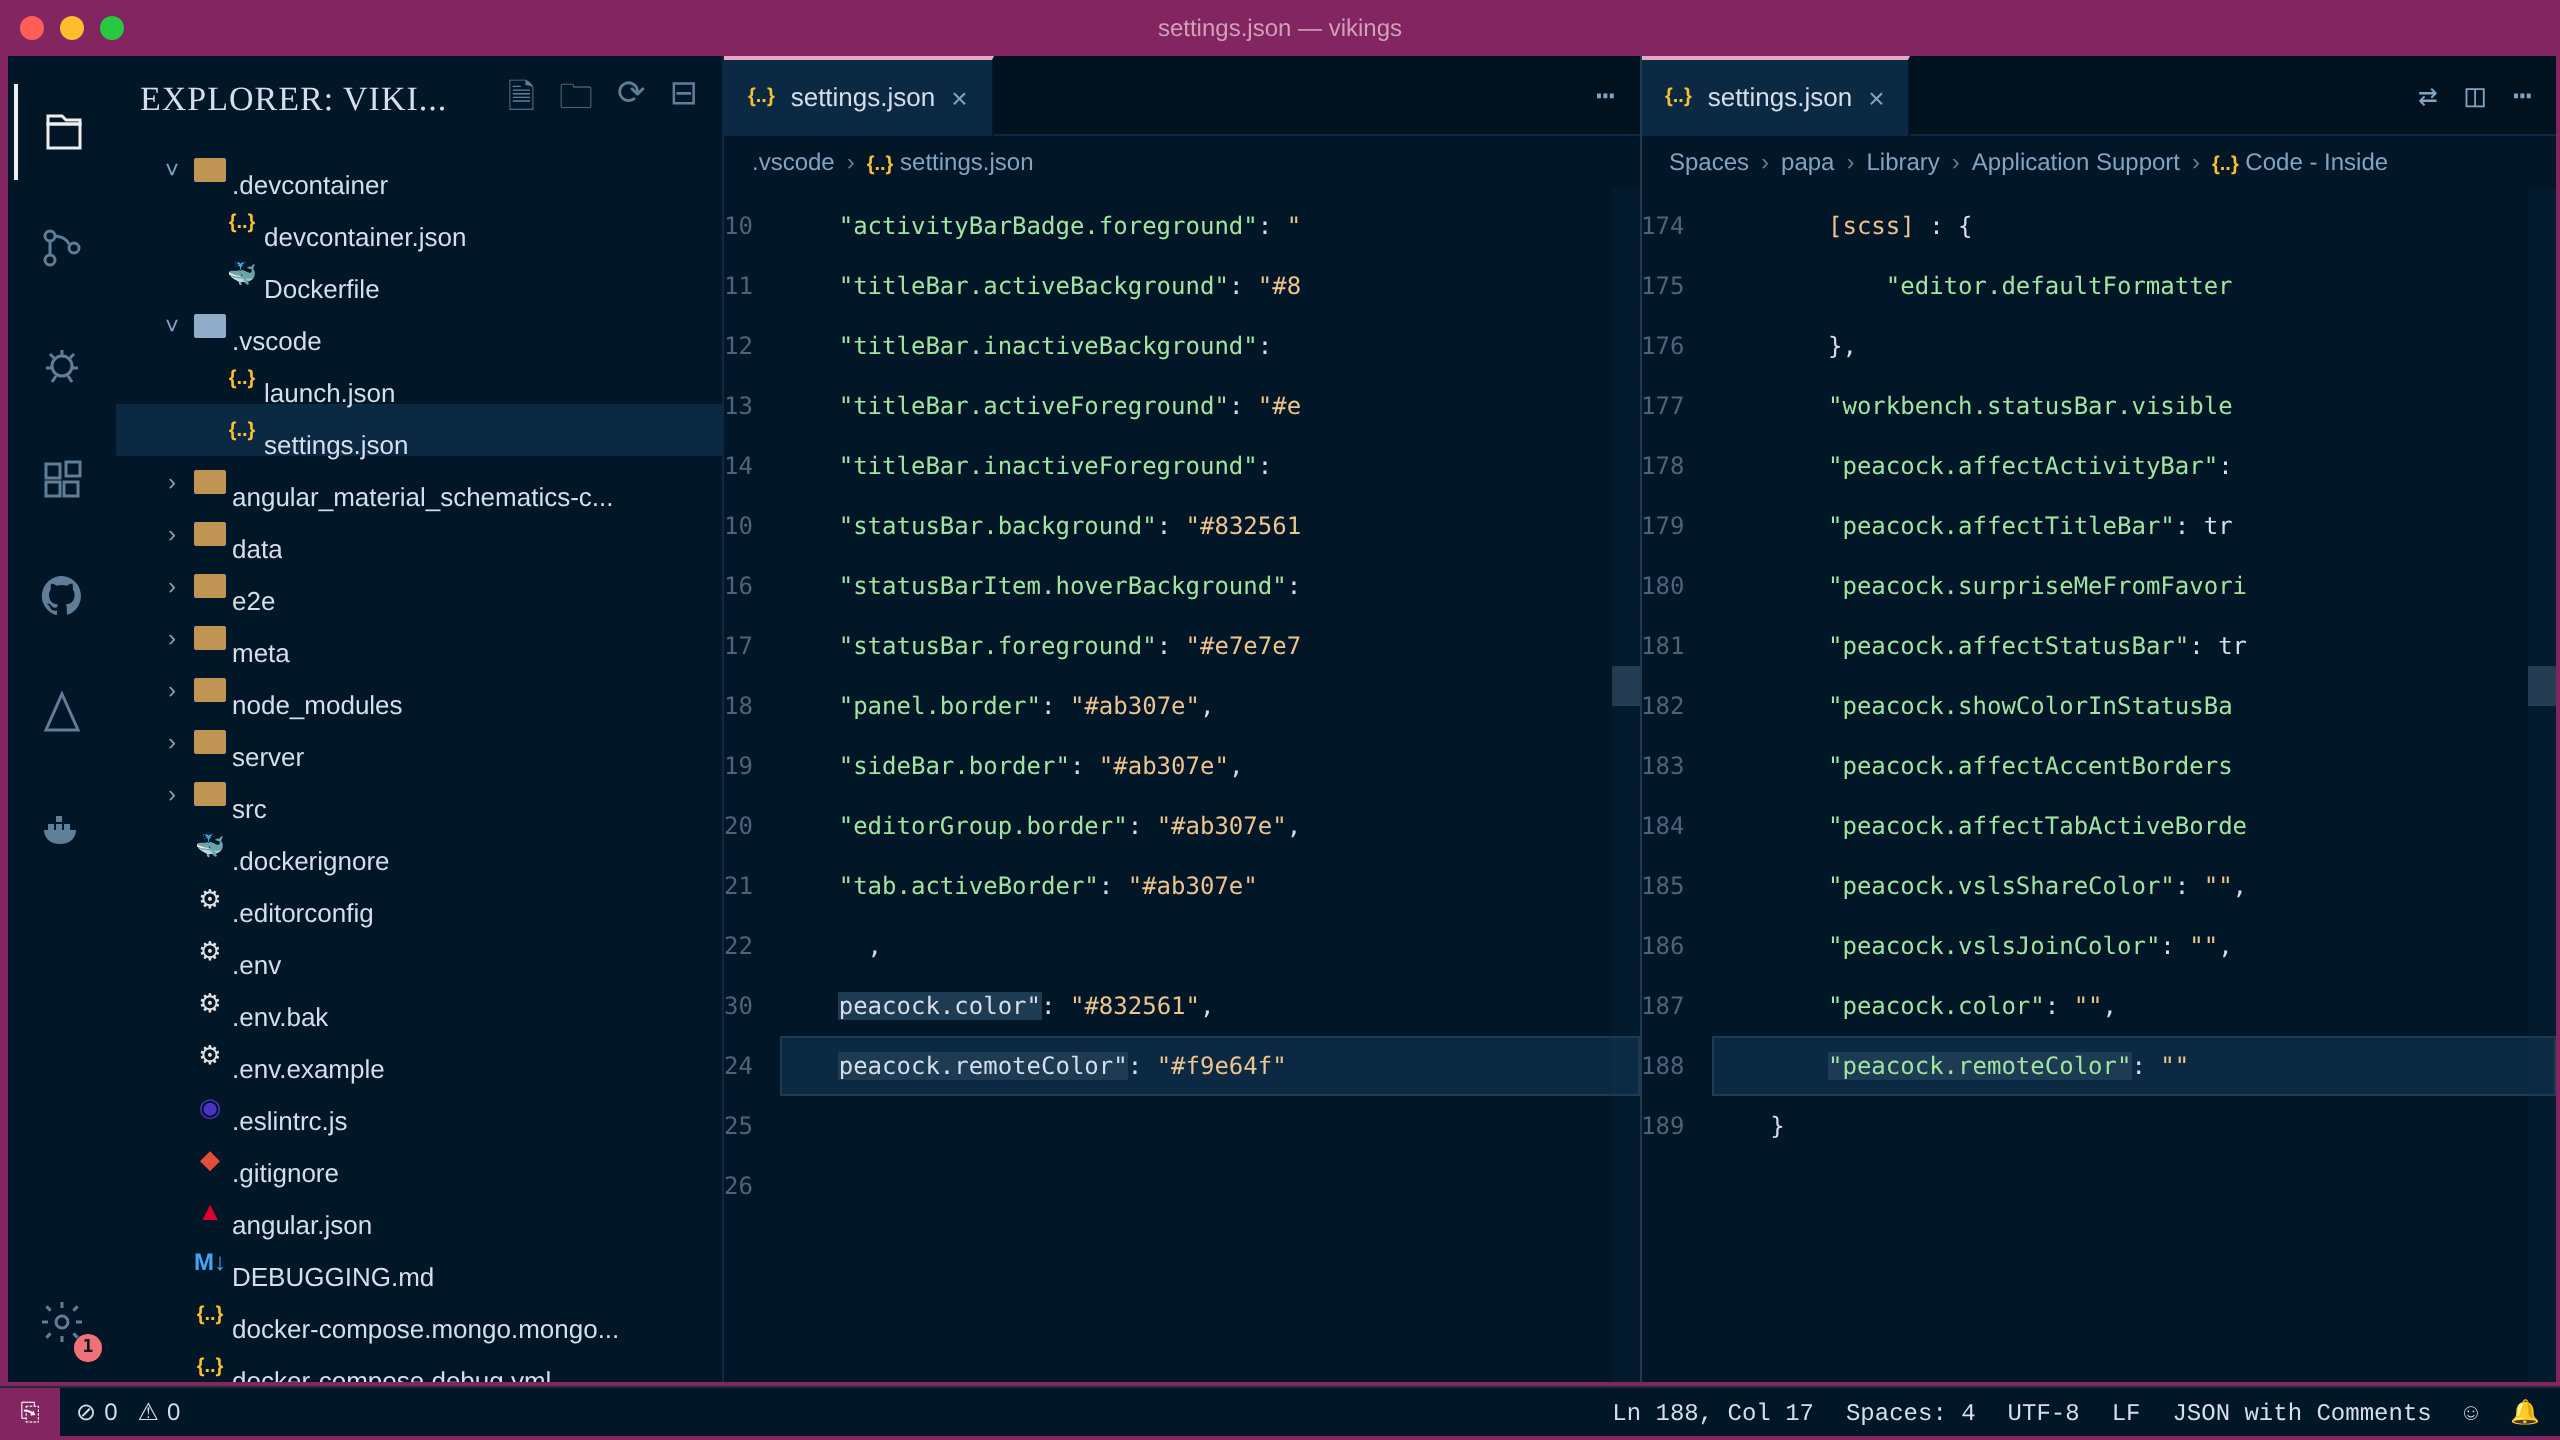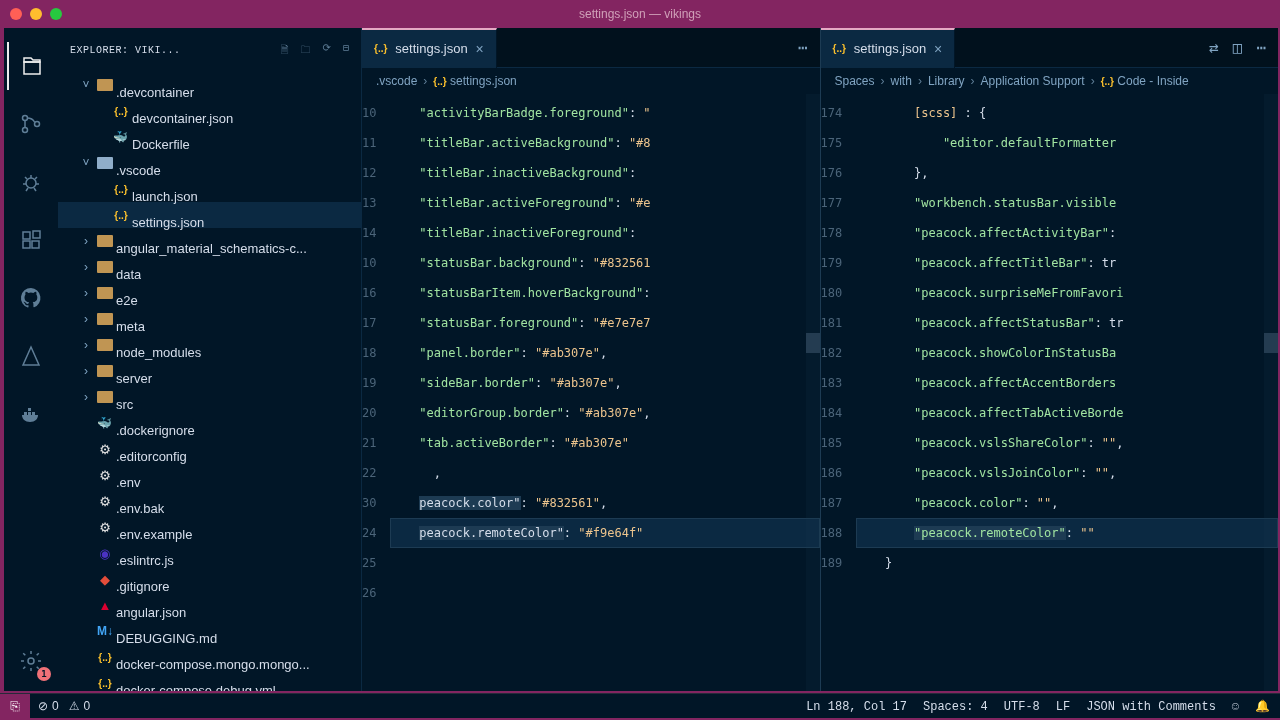--- a/index.html
+++ b/index.html
@@ -15,21 +15,21 @@
 
 .workspace { height: 665px; display: flex; border: 2px solid #832561; border-top: none; }
 
 .activitybar { width: 56px; background: #011627; display: flex; flex-direction: column; align-items: center; padding-top: 14px; border-left: 2px solid #832561; }
 .act-icon { width: 48px; height: 48px; display: flex; align-items: center; justify-content: center; margin-bottom: 10px; color: #5f7e97; position: relative; cursor: pointer; }
 .act-icon.active { border-left: 2px solid #eee; color: #eee; }
 .act-icon.bottom { margin-top: auto; margin-bottom: 6px; }
 .act-badge { position: absolute; bottom: 4px; right: 4px; background: #f07178; color: #011627; font-size: 9px; border-radius: 50%; width: 14px; height: 14px; display: flex; align-items: center; justify-content: center; font-weight: bold; }
 
 .sidebar { width: 304px; background: #011627; border-right: 1px solid #0b2942; display: flex; flex-direction: column; }
-.side-header { height: 44px; display: flex; align-items: center; padding: 0 12px; color: #d6deeb; font-size: 10px; font-family: Liberation Mono, monospace; }
+.side-header { height: 44px; display: flex; align-items: center; padding: 0 12px; color: #d6deeb; font-size: 17px; font-family: Liberation Serif, serif; }
 .side-title { flex: 1; letter-spacing: 0.5px; }
 .side-actions { display: flex; gap: 12px; color: #5f7e97; }
 
 .tree { flex: 1; overflow: hidden; font-size: 13px; font-family: -apple-system, sans-serif; color: #d6deeb; }
 .tree-row { display: flex; align-items: center; height: 26px; padding-left: 8px; cursor: pointer; }
 .tree-row.selected { background: #0b2942; }
 .chev { width: 16px; display: inline-flex; justify-content: center; color: #80a4c2; font-size: 12px; }
 .ticon { width: 22px; display: inline-flex; justify-content: center; }
 .tlabel { white-space: nowrap; overflow: hidden; text-overflow: ellipsis; margin-top: 15px; }
 .indent1 { padding-left: 20px; }
@@ -372,21 +372,21 @@
     </div>
           <div class="tabbar-actions">
             <span>⇄</span>
             <span>◫</span>
             <span>⋯</span>
           </div>
         </div>
         <div class="breadcrumb">
           <span>Spaces</span>
           <span class="bc-sep">›</span>
-          <span>with</span>
+          <span>papa</span>
           <span class="bc-sep">›</span>
           <span>Library</span>
           <span class="bc-sep">›</span>
           <span>Application Support</span>
           <span class="bc-sep">›</span>
           <span><span class="bc-icon">{..}</span> Code - Inside</span>
         </div>
         <div class="code">
     <div class="gutter">
             <div>174</div>

